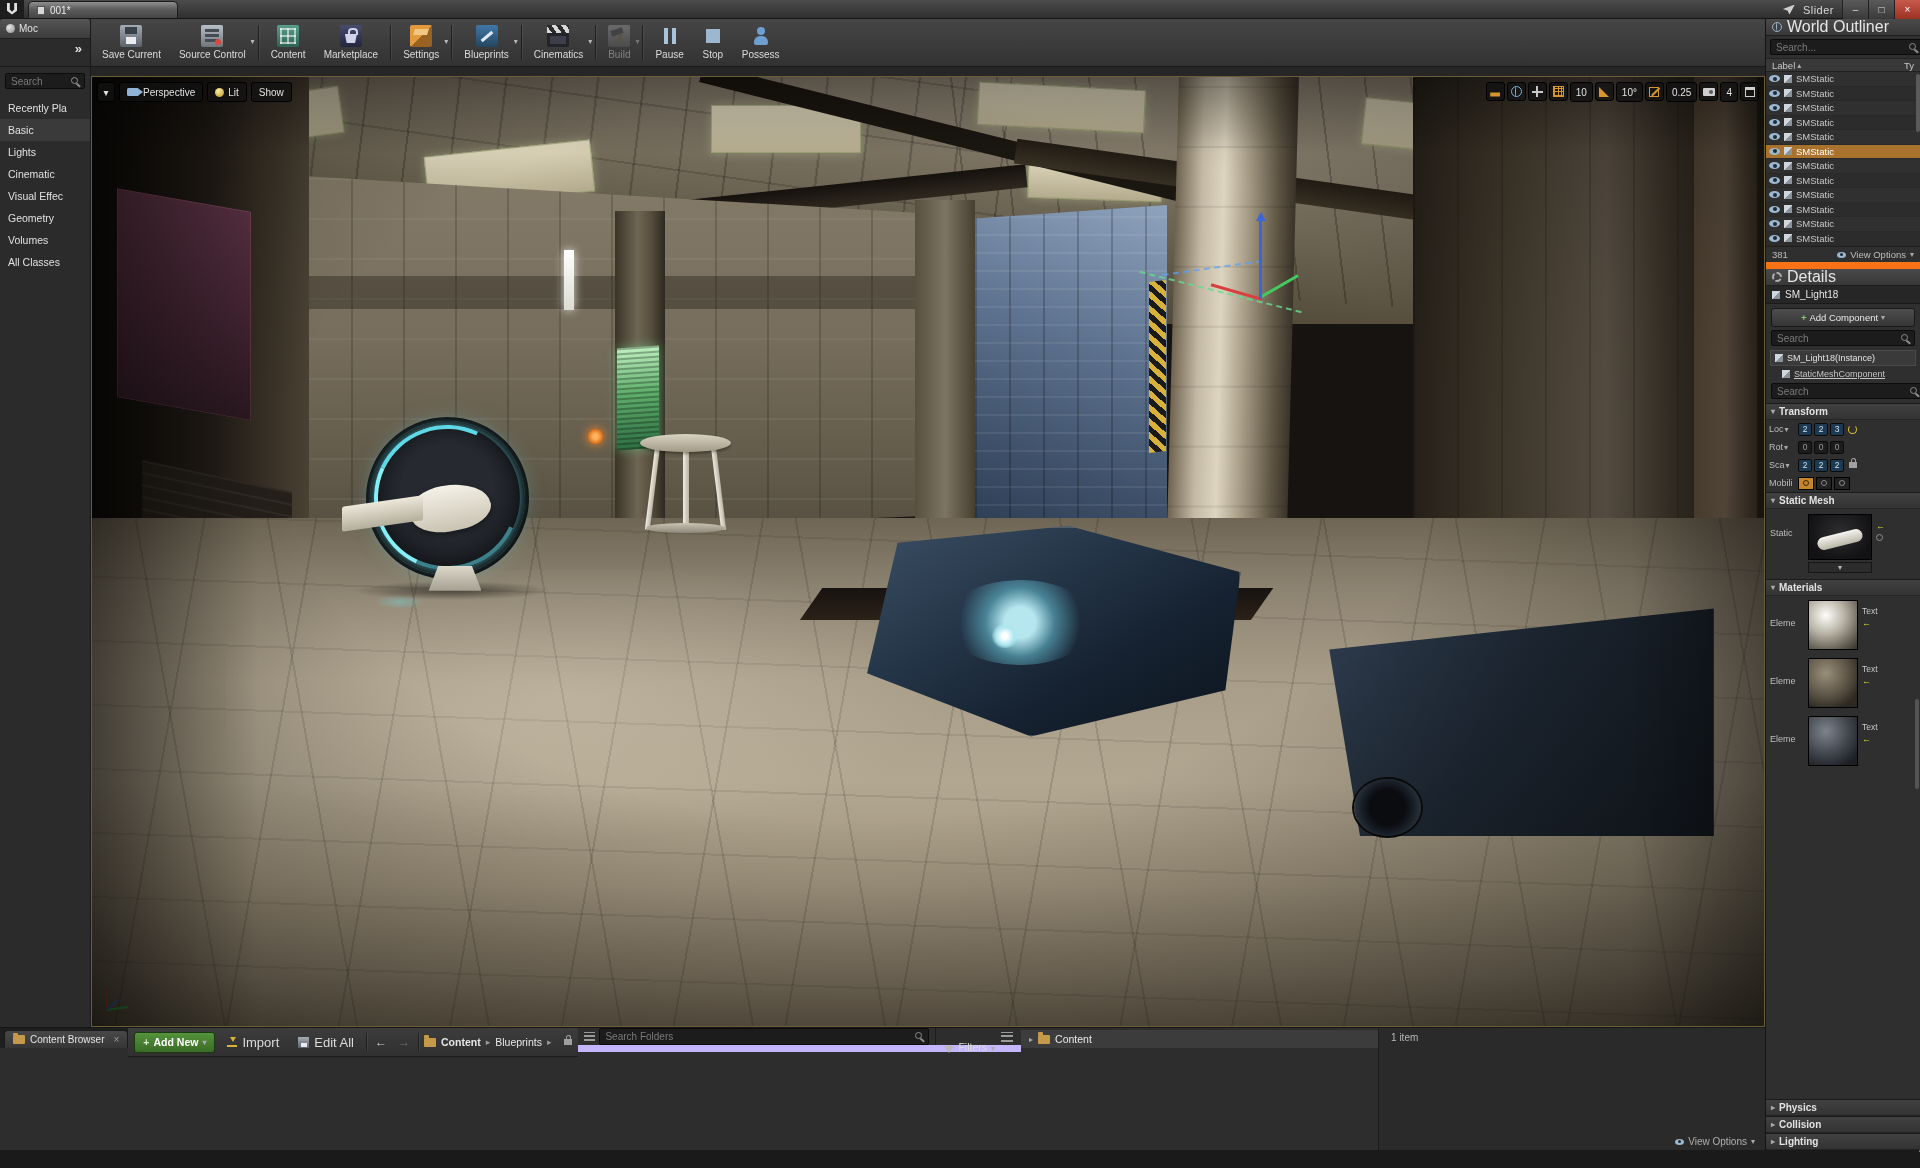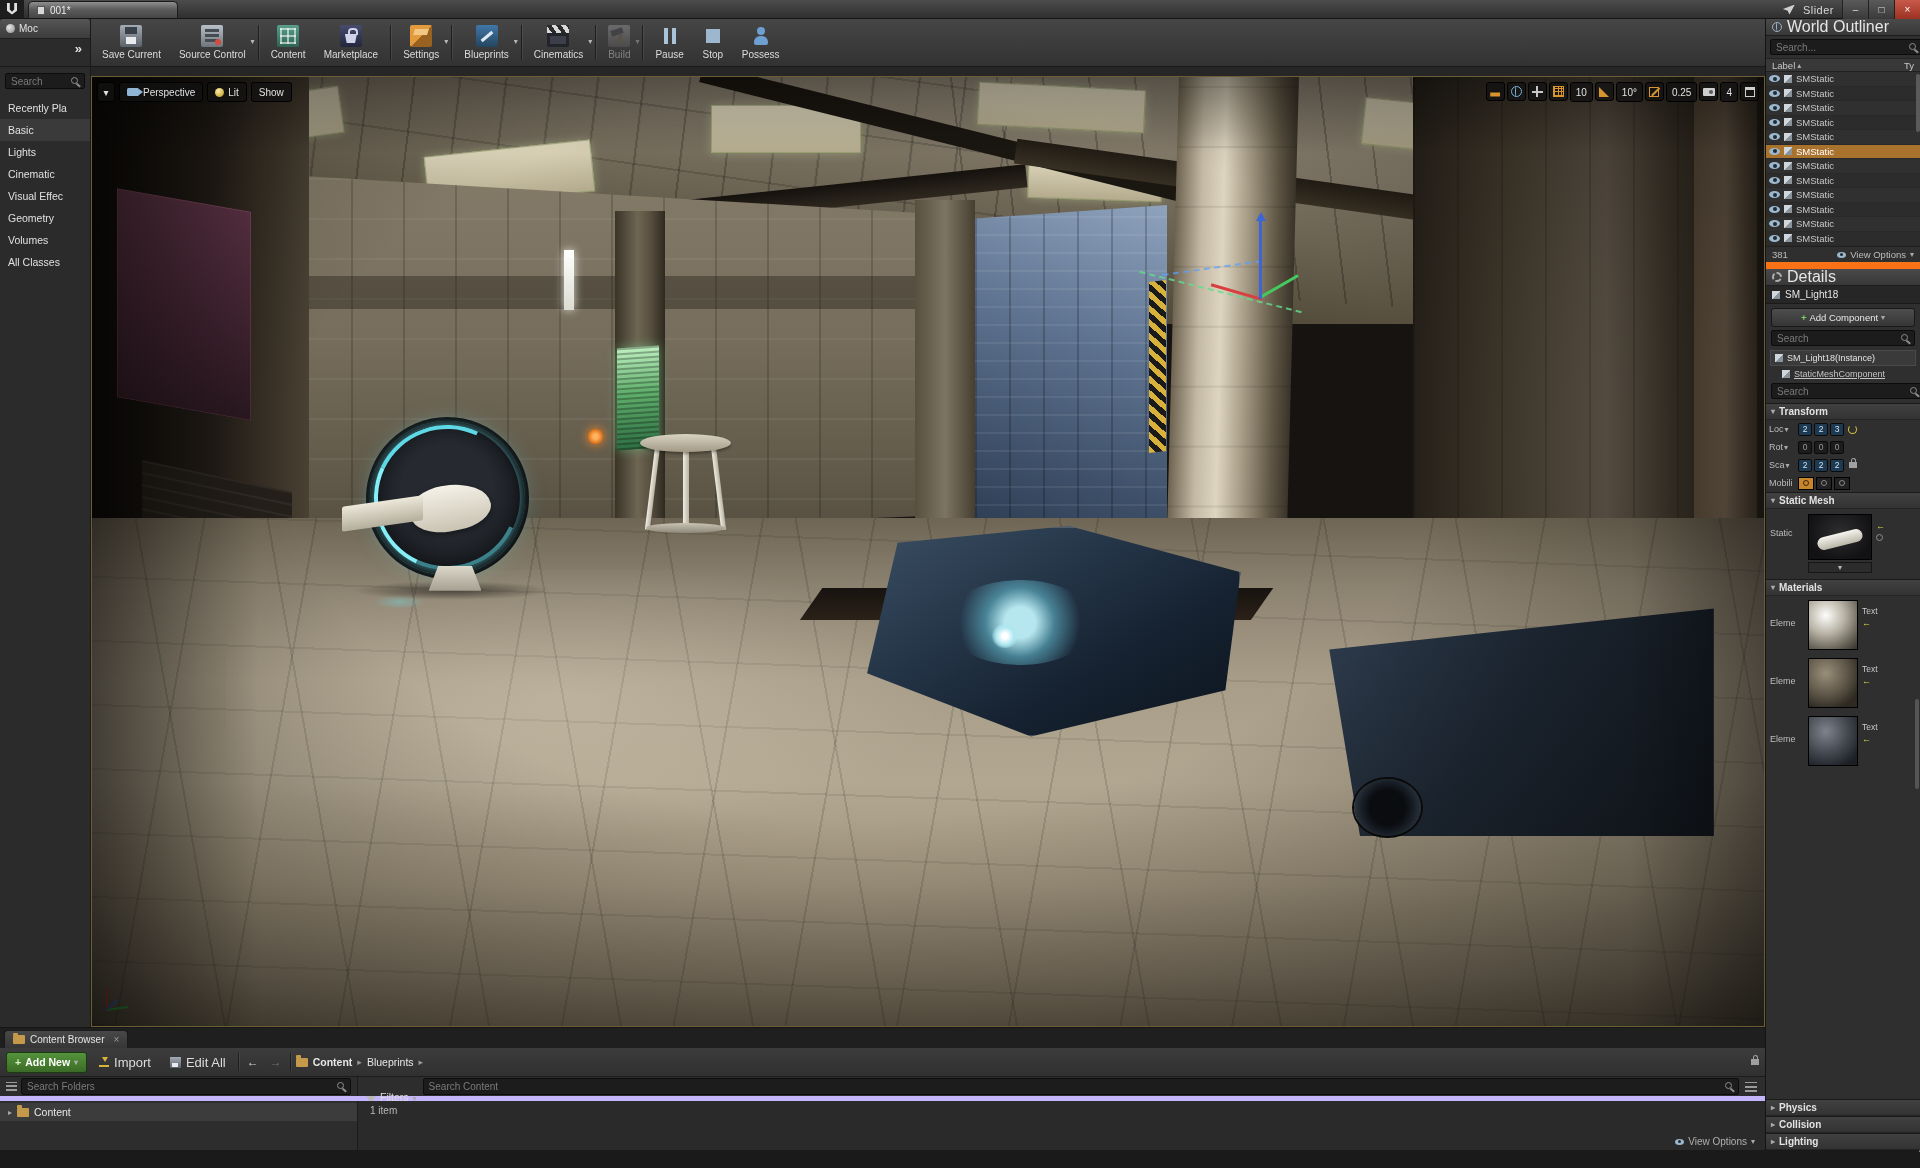--- a/index.html
+++ b/index.html
@@ -226,21 +226,21 @@
   .mat-thumb { width:50px; height:50px; border:1px solid #000; flex:none; }
   .mat-thumb.m1 { background:radial-gradient(circle at 35% 30%, #fdfdfb, #b9b4a6 40%, #6e6a5e 72%, #3c3a33 95%), #8a8272; }
   .mat-thumb.m2 { background:radial-gradient(circle at 35% 30%, #9a8f7a, #5d5547 48%, #2e2a22 80%), #6e6e6e; }
   .mat-thumb.m3 { background:radial-gradient(circle at 35% 30%, #7e848c, #3f444c 52%, #1c1f24 85%), #555; }
   .mat-side { display:flex; flex-direction:column; gap:3px; flex:1; min-width:0; padding-top:6px; }
   .mat-text { font-size:8.5px; color:#c8c8c8; white-space:nowrap; overflow:hidden; }
   .arrow-mini { font-size:9px; color:#d8d840; line-height:1; }
   .dt-bottom { margin-top:auto; }
   .rt-scroll { position:absolute; right:1px; top:430px; width:4px; height:90px; background:#555; border-radius:2px; }
   
-  .cbrowser { height:123px; background:#2d2d2d; border-top:1px solid #151515; display:flex; flex-direction:column; }
+  .cbrowser { height:123px; background:#2d2d2d; border-top:1px solid #151515; display:flex; }
   .cb-tabbar { height:20px; background:#1f1f1f; display:flex; align-items:flex-end; padding-left:4px; }
   .cb-tab { height:18px; background:linear-gradient(#484848,#363636); border:1px solid #1a1a1a; border-bottom:none; border-radius:4px 4px 0 0; display:flex; align-items:center; gap:5px; padding:0 8px; font-size:10px; color:#e4e4e4; }
   .cb-close { color:#9a9a9a; font-size:10px; margin-left:4px; }
   .cb-toolbar { height:29px; display:flex; align-items:center; gap:5px; padding:0 6px; background:linear-gradient(#3c3c3c,#303030); border-bottom:1px solid #1c1c1c; }
   .btn-addnew { height:21px; background:linear-gradient(#55933c,#3a6b26); border:1px solid #1c3a10; border-radius:3px; display:flex; align-items:center; gap:4px; padding:0 8px; color:#fff; font-size:10.5px; font-weight:bold; }
   .btn-addnew .plus { color:#d8f0c8; font-weight:bold; }
   .btn-flat { height:21px; display:flex; align-items:center; gap:5px; padding:0 7px; color:#dcdcdc; font-size:13px; }
   .imp-ico { width:10px; height:10px; position:relative; }
   .imp-ico::before { content:""; position:absolute; left:2.5px; top:0; border-left:3px solid transparent; border-right:3px solid transparent; border-top:5px solid #d8b23a; }
   .imp-ico::after { content:""; position:absolute; left:0; bottom:0; width:10px; height:2px; background:#d8b23a; }
@@ -248,21 +248,21 @@
   .save-mini::after { content:""; position:absolute; left:2.5px; bottom:1px; width:6px; height:4px; background:#e9ebee; }
   .cb-sep { width:1px; height:18px; background:#1e1e1e; box-shadow:1px 0 0 rgba(255,255,255,.07); }
   .nav-arrow { width:18px; height:18px; display:flex; align-items:center; justify-content:center; color:#cfcfcf; font-size:12px; }
   .nav-arrow.dim { color:#6e6e6e; }
   .folder-ico { width:12px; height:9px; background:#c49a4a; border-radius:1px; position:relative; flex:none; }
   .folder-ico::before { content:""; position:absolute; top:-2.5px; left:0; width:5px; height:2.5px; background:#c49a4a; border-radius:1px 1px 0 0; }
   .crumb { font-size:10.5px; color:#e6e6e6; }
   .crumb.bold { font-weight:bold; }
   .crumb-sep { color:#9a9a9a; font-size:9px; }
   .cb-spacer { flex:1; }
-  .cb-searchrow { height:24px; display:flex; align-items:center; border-bottom:5px solid #c4b5fd; background:#2d2d2d; }
+  .cb-searchrow { height:24px; display:flex; align-items:center; border-bottom:7px solid #c4b5fd; background:#2d2d2d; }
   .cb-left { width:358px; display:flex; align-items:center; gap:4px; padding:0 6px; border-right:1px solid #1c1c1c; height:100%; }
   .filterlines { width:11px; height:9px; background:repeating-linear-gradient(0deg,#9a9a9a 0 2px,transparent 2px 4px); flex:none; }
   .cb-left .searchbox, .cb-right .searchbox { flex:1; height:17px; }
   .cb-right { flex:1; display:flex; align-items:center; gap:6px; padding:0 8px; height:100%; }
   .filters-btn { display:flex; align-items:flex-end; gap:4px; color:#dcdcdc; font-size:10.5px;margin-top:20px; }
   .funnel { width:0; height:0; border-left:5px solid transparent; border-right:5px solid transparent; border-top:7px solid #b8b8b8; }
   .sliders-ico { width:12px; height:10px; background:repeating-linear-gradient(0deg,#9a9a9a 0 2px,transparent 2px 4.5px); flex:none; }
   .cb-body { flex:1; display:flex; min-height:0; }
   .cb-folders { width:358px; border-right:1px solid #1c1c1c; background:#2d2d2d; padding-top:2px; }
   .folder-row { display:flex; align-items:center; gap:5px; height:18px; background:#3c3c3c; padding:0 8px; font-size:10.5px; color:#e8e8e8; }
@@ -543,24 +543,20 @@
               <input placeholder="Search Folders" style="">
               <span class="mag"></span>
             </div>
           </div>
           <div class="cb-right">
             <div class="filters-btn">
               <span class="funnel"></span>
               <span>Filters</span>
               <span class="caret-sm">▾</span>
             </div>
-            <div class="searchbox">
-              <input placeholder="Search Content" style="">
-              <span class="mag"></span>
-            </div>
             <span class="sliders-ico"></span>
           </div>
         </div>
         <div class="cb-body">
           <div class="cb-folders">
             <div class="folder-row">
               <span class="caret-sm">▸</span>
               <span class="folder-ico"></span>
               <span>Content</span>
             </div>

